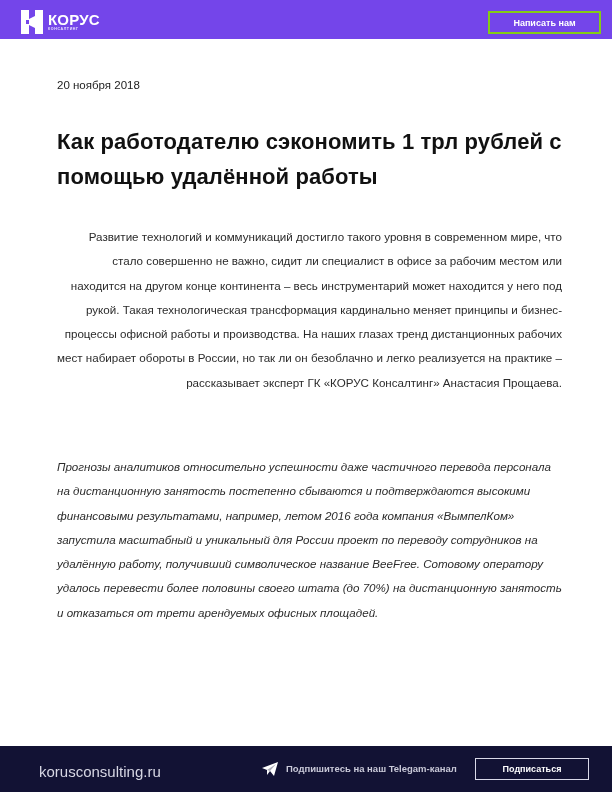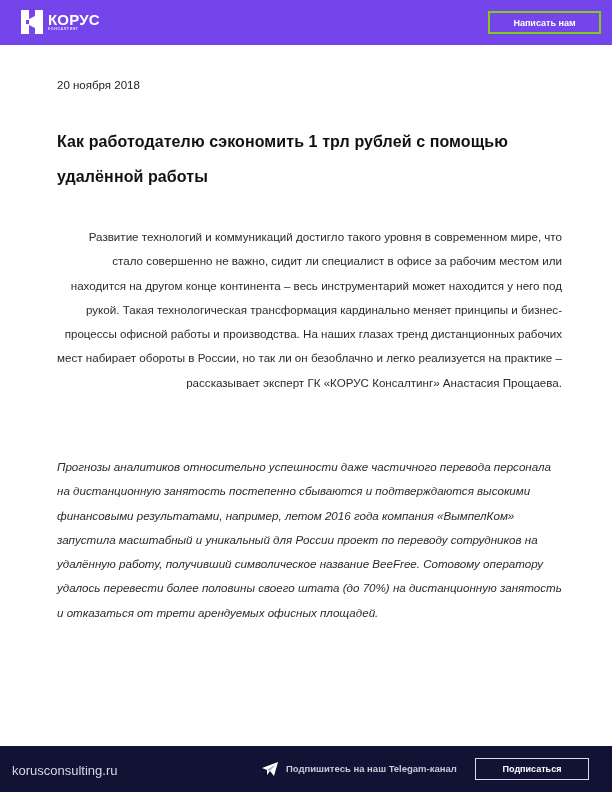--- a/index.html
+++ b/index.html
@@ -1,20 +1,20 @@
 <!DOCTYPE html>
 <html><head>
   <meta charset="utf-8">
   <style>
     * { margin: 0; padding: 0; box-sizing: border-box; }
     html, body { width: 612px; height: 792px; background: #ffffff; overflow: hidden; }
     body { position: relative; font-family: "Liberation Sans", "DejaVu Sans", sans-serif; color: #1b1b1b; }
 
     .header {
-      position: absolute; left: 0; top: 0; width: 612px; height: 45px;
+      position: absolute; left: 0; top: 0; width: 612px; height: 39px;
       background: #7445ea;
     }
     .logo {
       position: absolute; left: 21px; top: 10px; height: 24px; display: flex; align-items: center;
     }
     .logo-mark { width: 22px; height: 24px; position: relative; }
     .logo-text { margin-left: 5px; display: flex; flex-direction: column; }
     .logo-name { color: #ffffff; font-weight: 700; font-size: 15px; letter-spacing: 0.2px; line-height: 15px; }
     .logo-sub { color: #e8e0ff; font-size: 3.6px; letter-spacing: 0.6px; line-height: 5px; text-transform: uppercase; font-weight: 700; }
 
@@ -24,36 +24,36 @@
       font-size: 9px; font-weight: 700; display: flex; align-items: center; justify-content: center;
       font-family: "Liberation Sans", sans-serif;
       margin-left: 12px;
     }
 
     .date {
       position: absolute; left: 57px; top: 79px; font-size: 11.5px; color: #222;
     }
     .title {
       position: absolute; left: 57px; top: 124px; width: 520px;
-      font-size: 16px; font-weight: 700; line-height: 35px; color: #111;
+      font-size: 22px; font-weight: 700; line-height: 35px; color: #111;
       letter-spacing: 0.1px;
     }
     .body-text {
       position: absolute; left: 57px; width: 505px;
       font-size: 11.6px; line-height: 24.3px; color: #2b2b2b;
     }
     .p1 { top: 225px; text-align: right; }
     .p2 { top: 455px; font-style: italic; }
 
     .footer {
       position: absolute; left: 0; top: 746px; width: 612px; height: 46px;
       background: #121234;
     }
     .footer-site {
-      position: absolute; left: 12px; top: 17px; font-size: 13px; color: #d7d7e4;
+      position: absolute; left: 39px; top: 17px; font-size: 15px; color: #d7d7e4;
     }
     .tg-icon { position: absolute; left: 262px; top: 16px; width: 16px; height: 14px; }
     .tg-text {
       position: absolute; left: 286px; top: 17px; font-size: 9.5px; color: #c9c9d8; font-weight: bold;
     }
     .btn-sub {
       position: absolute; left: 475px; top: 12px; width: 114px; height: 22px;
       border: 1px solid #d9d9e8; color: #ffffff; background: transparent;
       font-size: 9px; font-weight: 700; display: flex; align-items: center; justify-content: center;
       font-family: "Liberation Sans", sans-serif;

